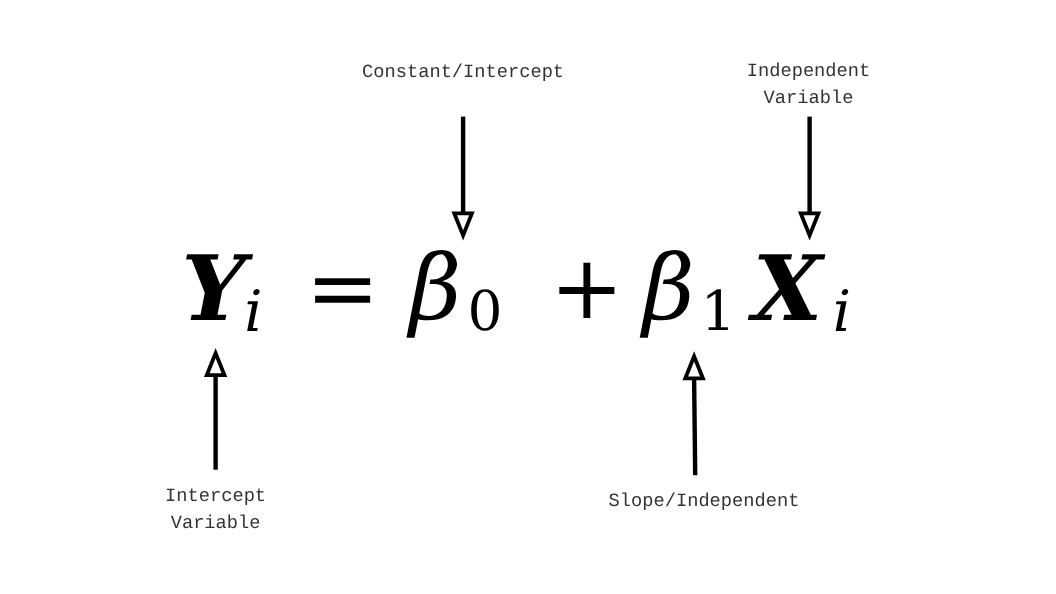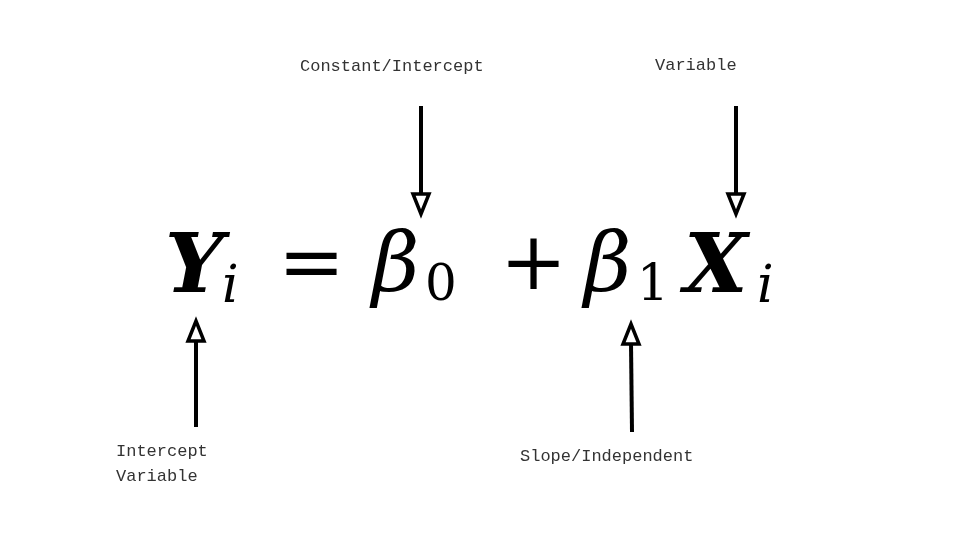--- a/index.html
+++ b/index.html
@@ -1,37 +1,38 @@
 <!DOCTYPE html>
 <html><head>
 <meta charset="utf-8">
 <style>
   html, body { margin:0; padding:0; background:#ffffff; }
   body { width:960px; height:540px; position:relative; overflow:hidden; font-family:"Liberation Serif", serif; }
   .label {
     position:absolute; font-family:"Liberation Mono", monospace; font-size:17px; color:#333333;
-    line-height:25px; white-space:nowrap;
+    text-align:center; line-height:25px; white-space:nowrap;
   }
   .label span { display:block; }
   svg.arrows { position:absolute; left:0; top:0; }
   .eq { position:absolute; color:#000; font-family:"DejaVu Serif", "Liberation Serif", serif; }
   .sym { position:absolute; line-height:1; }
   .big-bold-italic { font-weight:bold; font-style:italic; font-size:82px; }
   .greek { font-style:italic; font-size:82px; }
   .op { font-size:80px; }
   .sub { font-size:50px; }
   .sub-i { font-style:italic; font-size:52px; }
 </style>
 </head>
 <body>
 
 <div class="label" style="left:300px; top:54px; width:242px;">
   <span>Constant/Intercept</span>
 </div>
 <div class="label" style="left:655px; top:53px; width:160px;">
+  <span>Independent</span>
   <span>Variable</span>
 </div>
 
 <div class="label" style="left:116px; top:439px; width:160px;">
   <span>Intercept</span>
   <span>Variable</span>
 </div>
 <div class="label" style="left:520px; top:444px; width:240px;">
   <span>Slope/Independent</span>
 </div>

